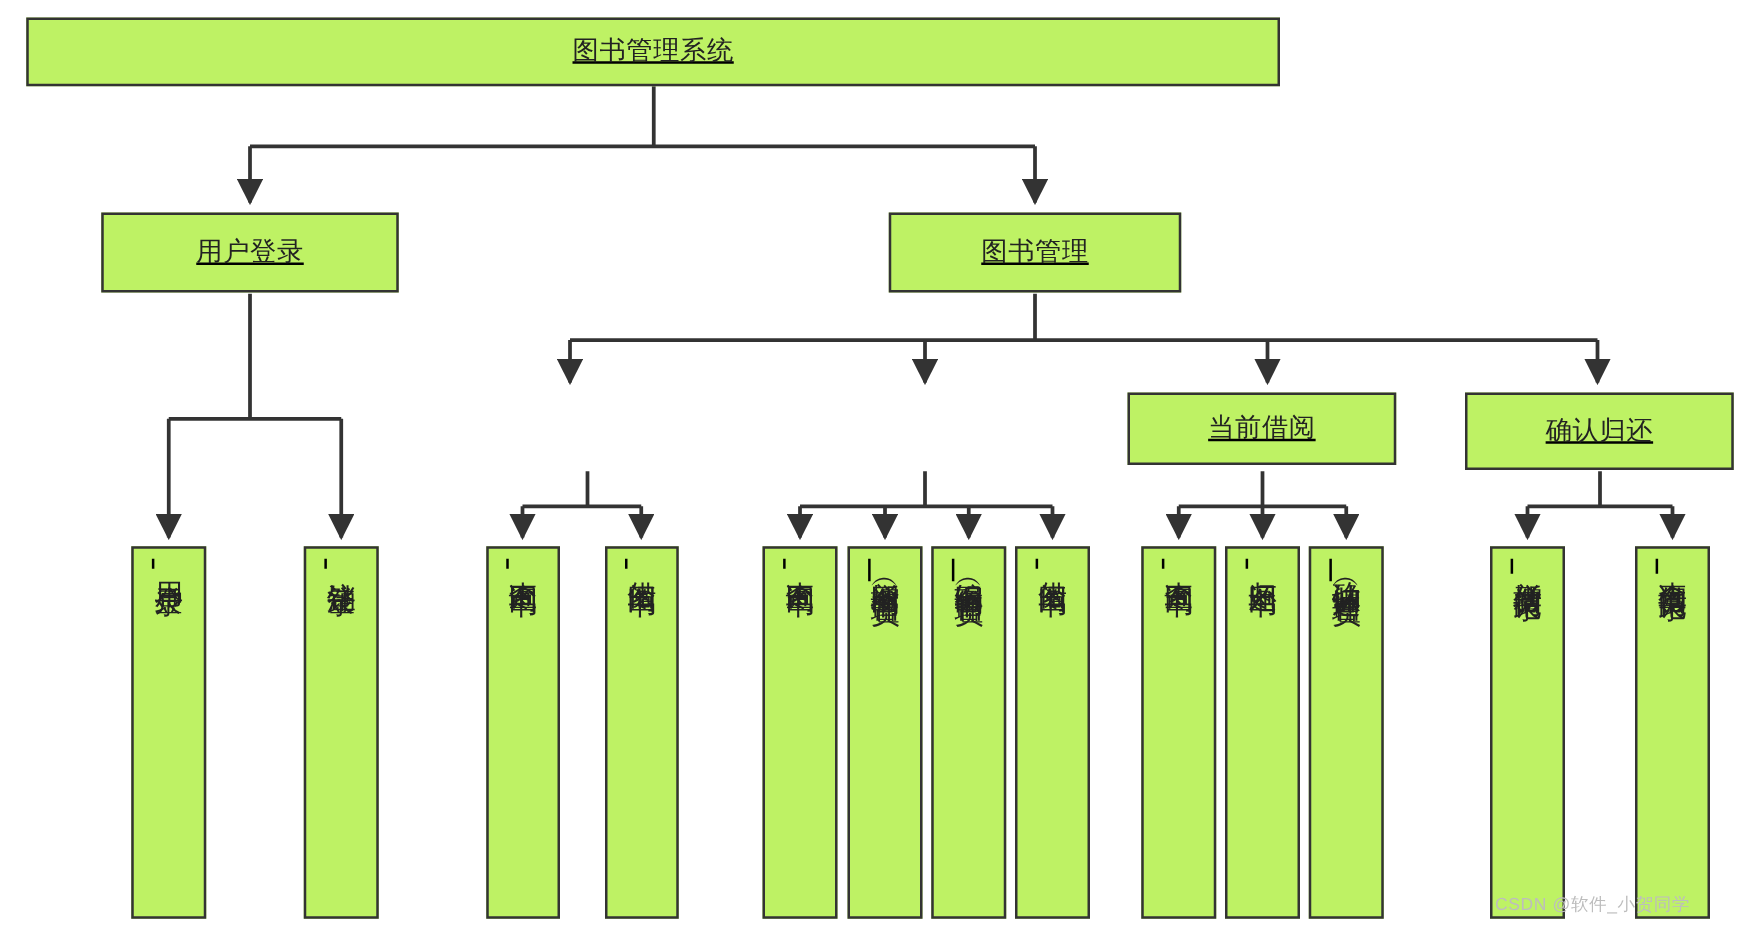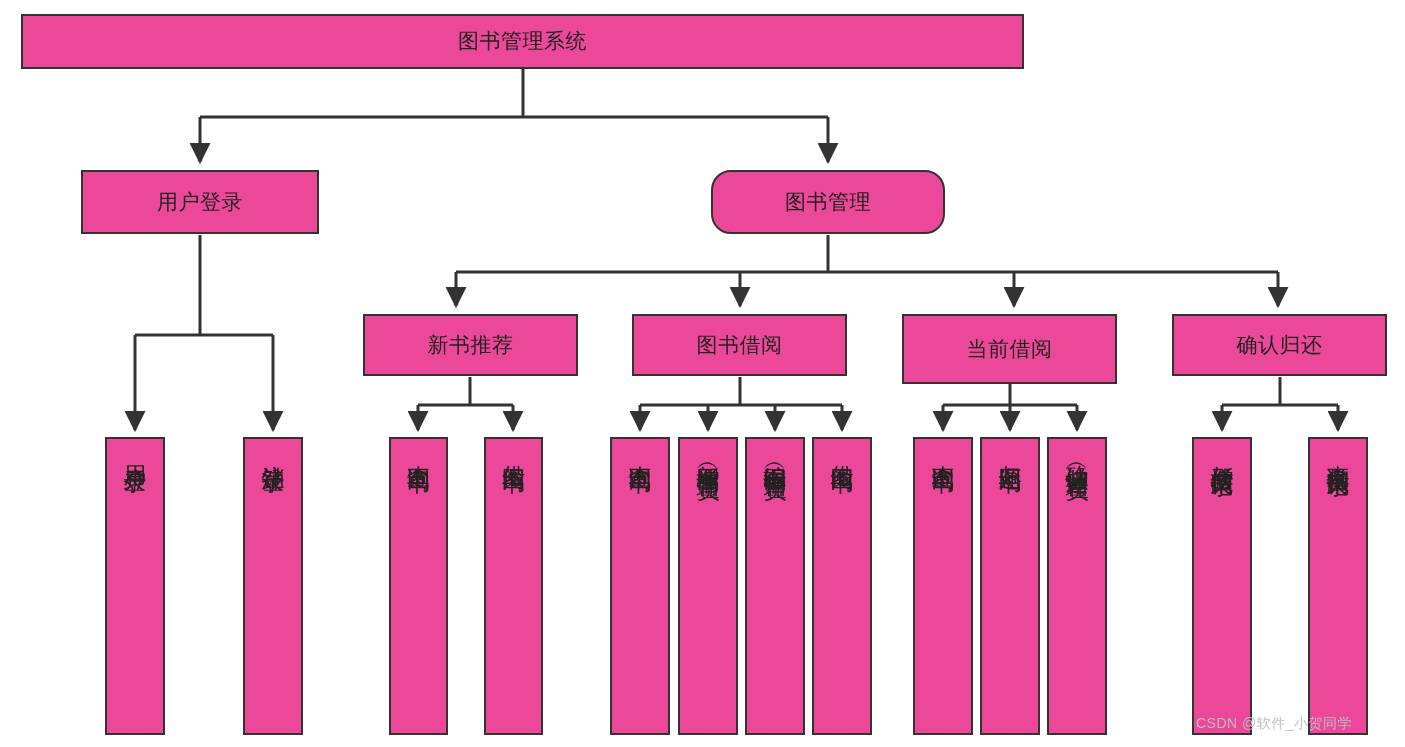--- a/index.html
+++ b/index.html
@@ -22,26 +22,27 @@
   svg.edges {
     position: absolute;
     left: 0;
     top: 0;
     width: 1405px;
     height: 747px;
   }
   .node {
     position: absolute;
     box-sizing: border-box;
-    background: #ec4899;
+    background: #bef264;
     border: 2px solid #333333;
     display: flex;
     align-items: center;
     justify-content: center;
     overflow: hidden;
+    text-decoration: underline;
   }
   .node .label {
     color: #222222;
     font-size: 21px;
     line-height: 1.18;
     letter-spacing: 0.5px;
     text-align: center;
     white-space: nowrap;
   }
   .node.vertical {
@@ -121,33 +122,27 @@
   </svg>
 
   <div class="node" style="left:21px; top:14px; width:1003px; height:55px;">
     <span class="label">图书管理系统</span>
   </div>
 
   <div class="node" style="left:81px; top:170px; width:238px; height:64px;">
     <span class="label">用户登录</span>
   </div>
 
-  <div class="node" style="left:711px; top:170px; width:234px; height:64px;border-radius:20px;">
+  <div class="node" style="left:711px; top:170px; width:234px; height:64px;">
     <span class="label">图书管理</span>
   </div>
 
-  <div class="node" style="left:363px; top:314px; width:215px; height:62px;">
-    <span class="label">新书推荐</span>
-  </div>
-
-  <div class="node" style="left:632px; top:314px; width:215px; height:62px;">
-    <span class="label">图书借阅</span>
-  </div>
-
-  <div class="node" style="left:902px; top:314px; width:215px; height:70px;">
+
+
+  <div class="node" style="left:902px; top:314px; width:215px; height:58px;">
     <span class="label">当前借阅</span>
   </div>
 
   <div class="node" style="left:1172px; top:314px; width:215px; height:62px;">
     <span class="label">确认归还</span>
   </div>
 
   <div class="node vertical" style="left:105px; top:437px; width:60px; height:298px;">
     <span class="label">用户登录</span>
   </div>

